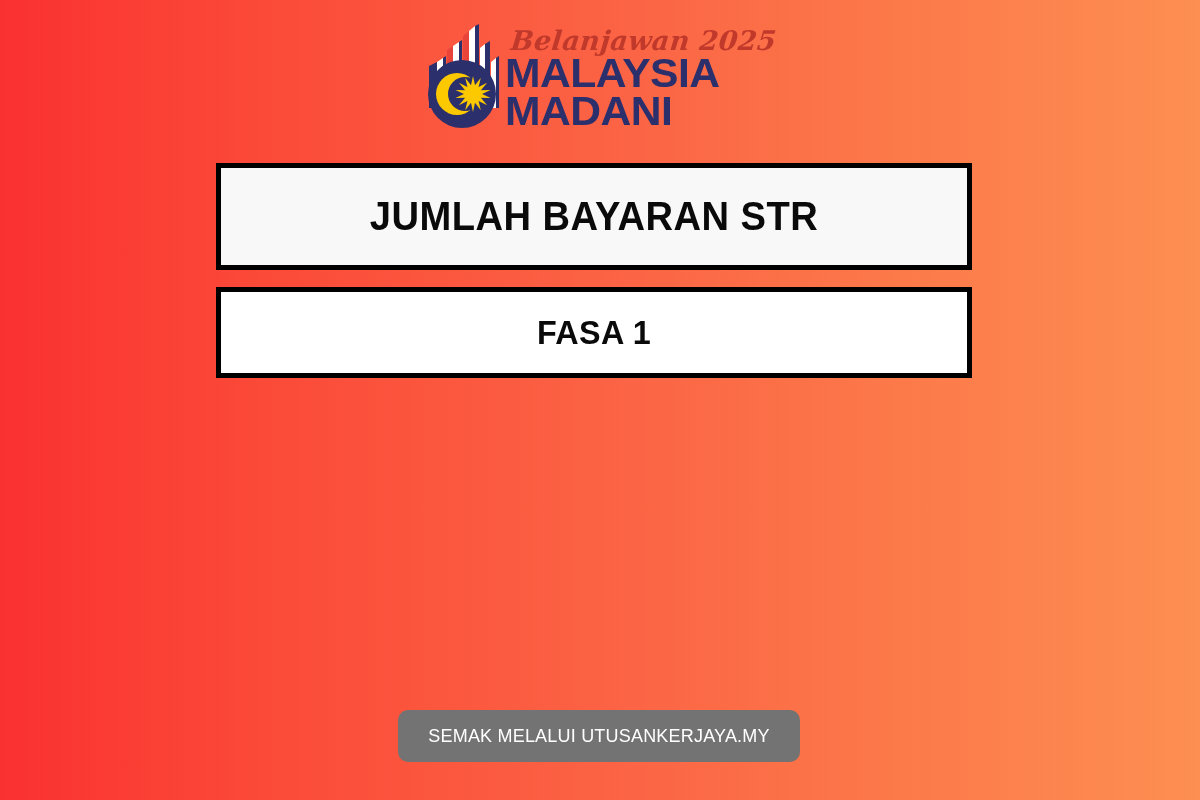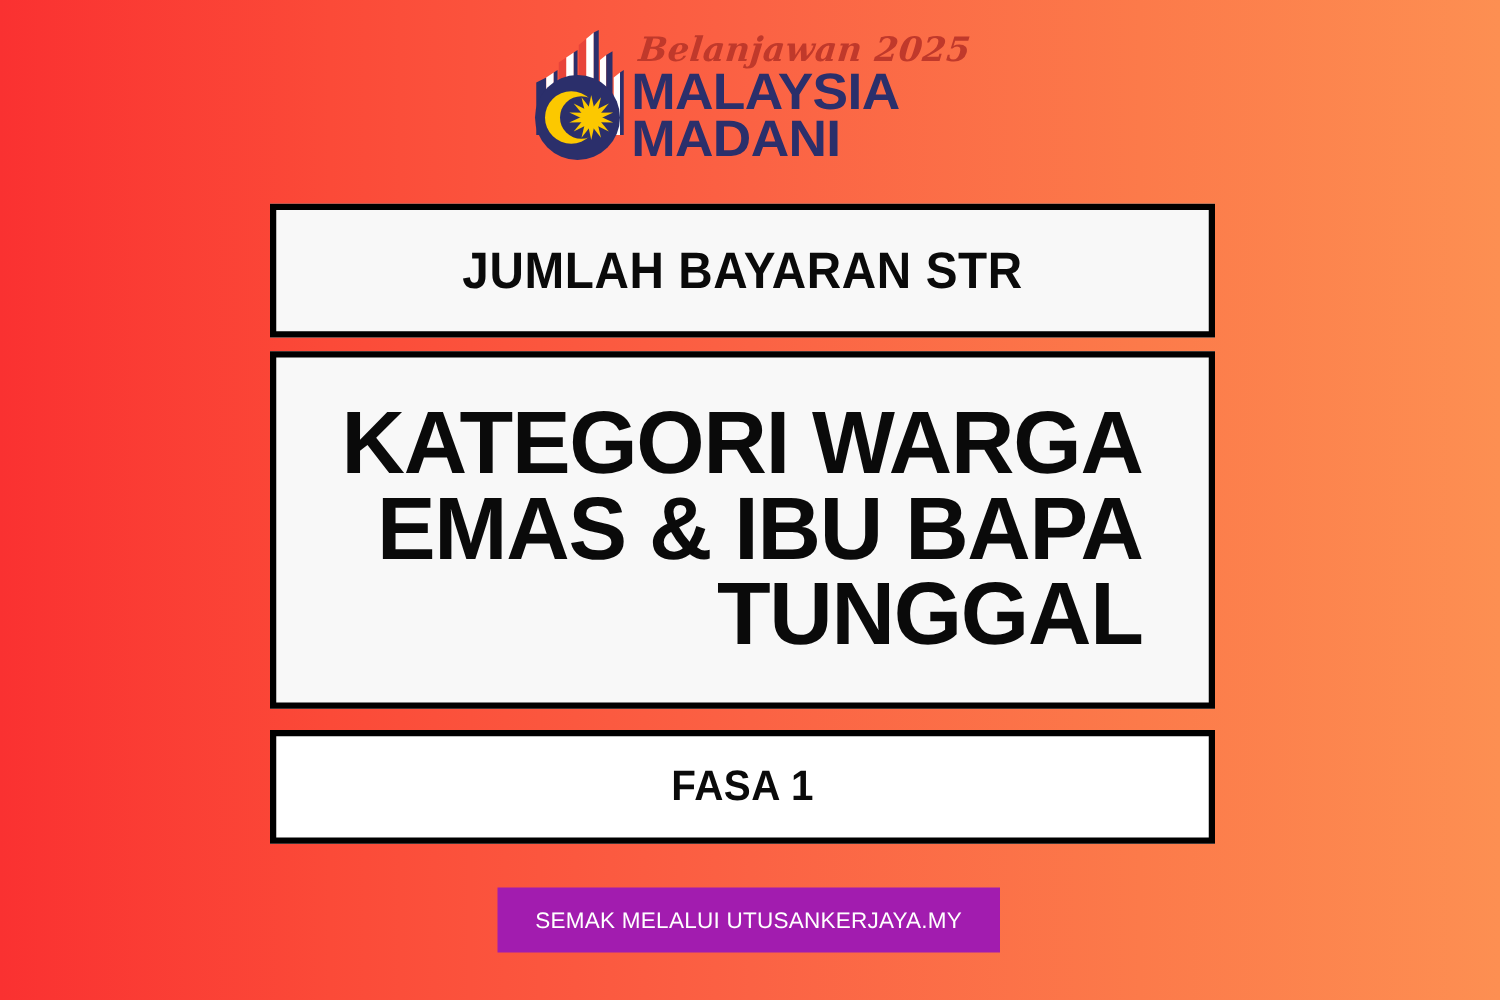--- a/index.html
+++ b/index.html
@@ -99,24 +99,25 @@
     transform:scaleX(0.95);
   }
 
   
   #footer-banner {
     position:absolute;
     left:398px;
     top:710px;
     width:402px;
     height:52px;
-    background:#a21caf;
+    background:#737373;
     display:flex;
     align-items:center;
     justify-content:center;
+    border-radius:10px;
   }
   #footer-banner-text {
     font-family:"Liberation Sans", sans-serif;
     font-weight:400;
     font-size:18px;
     color:#ffffff;
     letter-spacing:0.2px;
     white-space:nowrap;
   }
 </style>
@@ -185,27 +186,20 @@
 
   </div>
 </div>
 
 <div id="panel-stack">
 
   <div id="panel-heading" class="panel">
     <span class="heading-text">JUMLAH BAYARAN STR</span>
   </div>
 
-  <div id="panel-category" class="panel">
-    <div class="category-text">
-      <div>KATEGORI WARGA</div>
-      <div>EMAS &amp; IBU BAPA</div>
-      <div>TUNGGAL</div>
-    </div>
-  </div>
 
   <div id="panel-phase" class="panel">
     <span class="phase-text">FASA 1</span>
   </div>
 
 </div>
 
 <div id="footer-banner">
   <span id="footer-banner-text">SEMAK MELALUI UTUSANKERJAYA.MY</span>
 </div>

